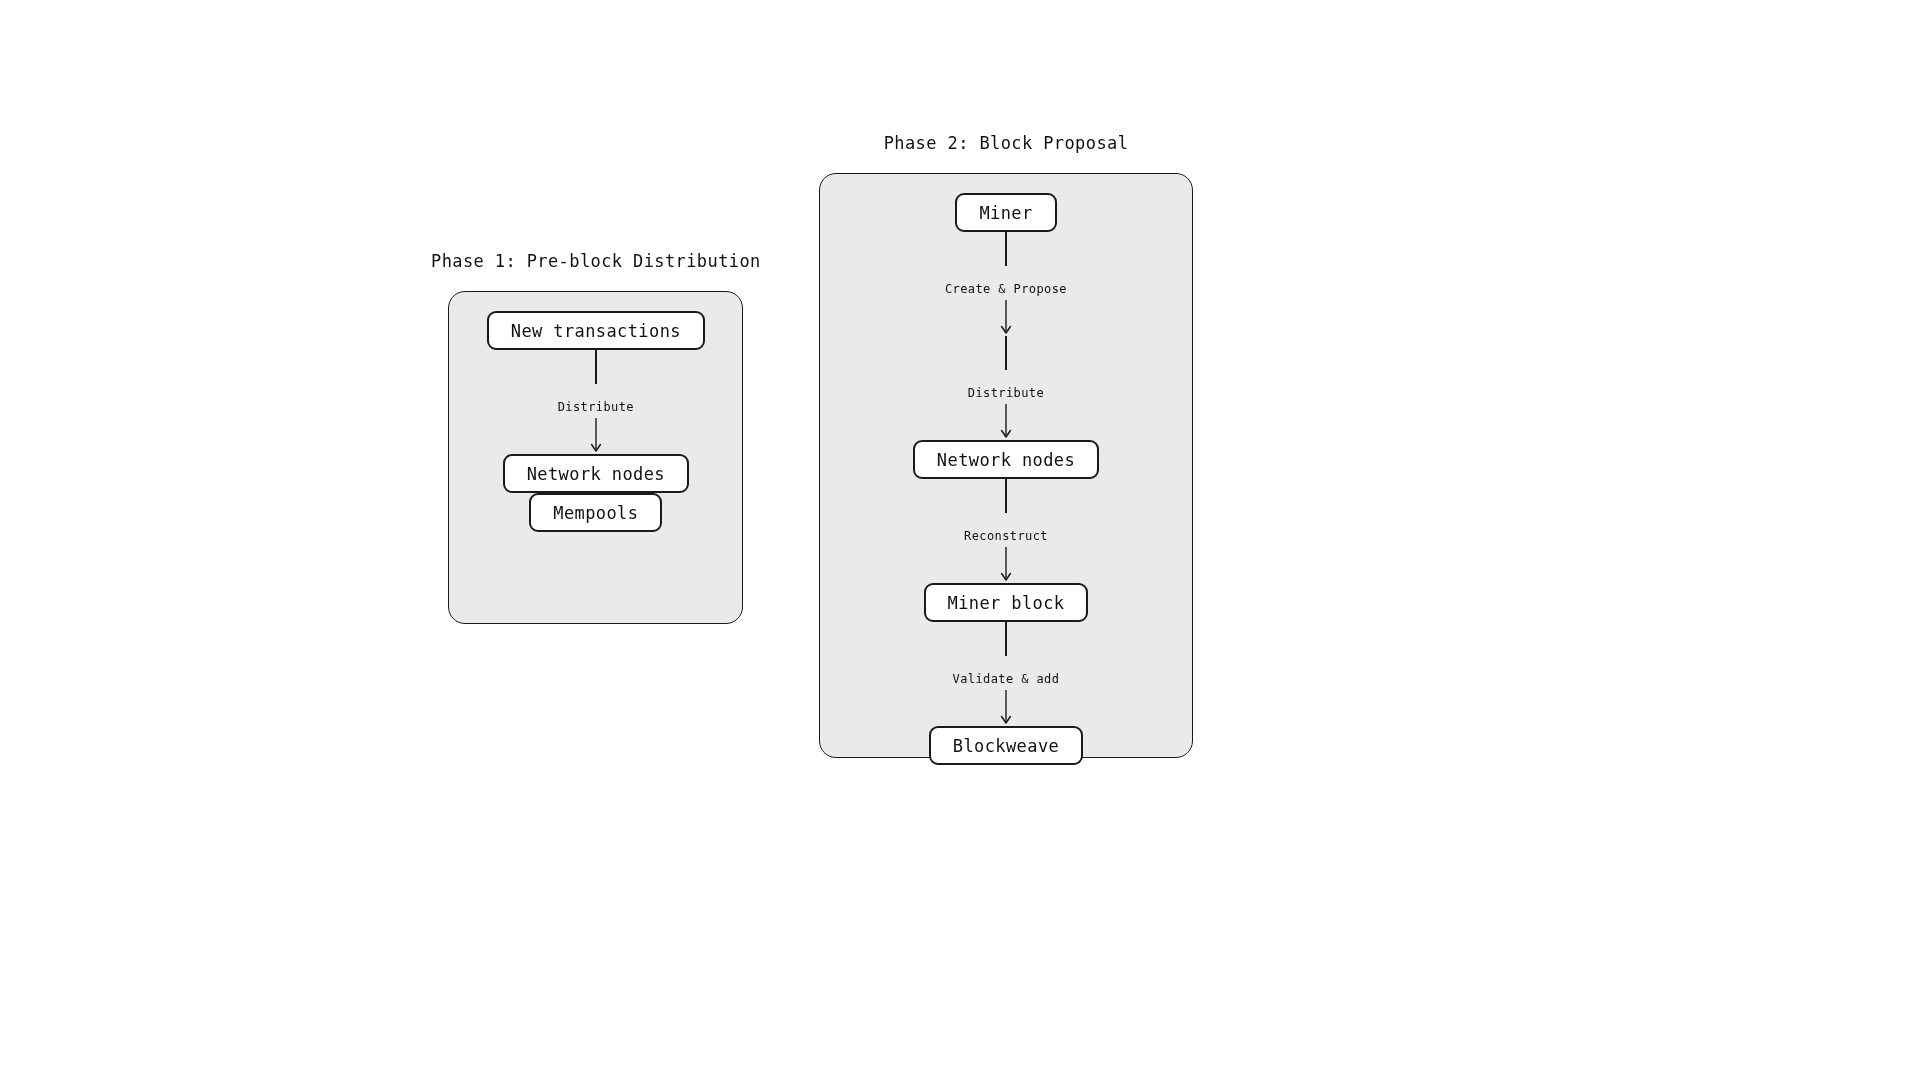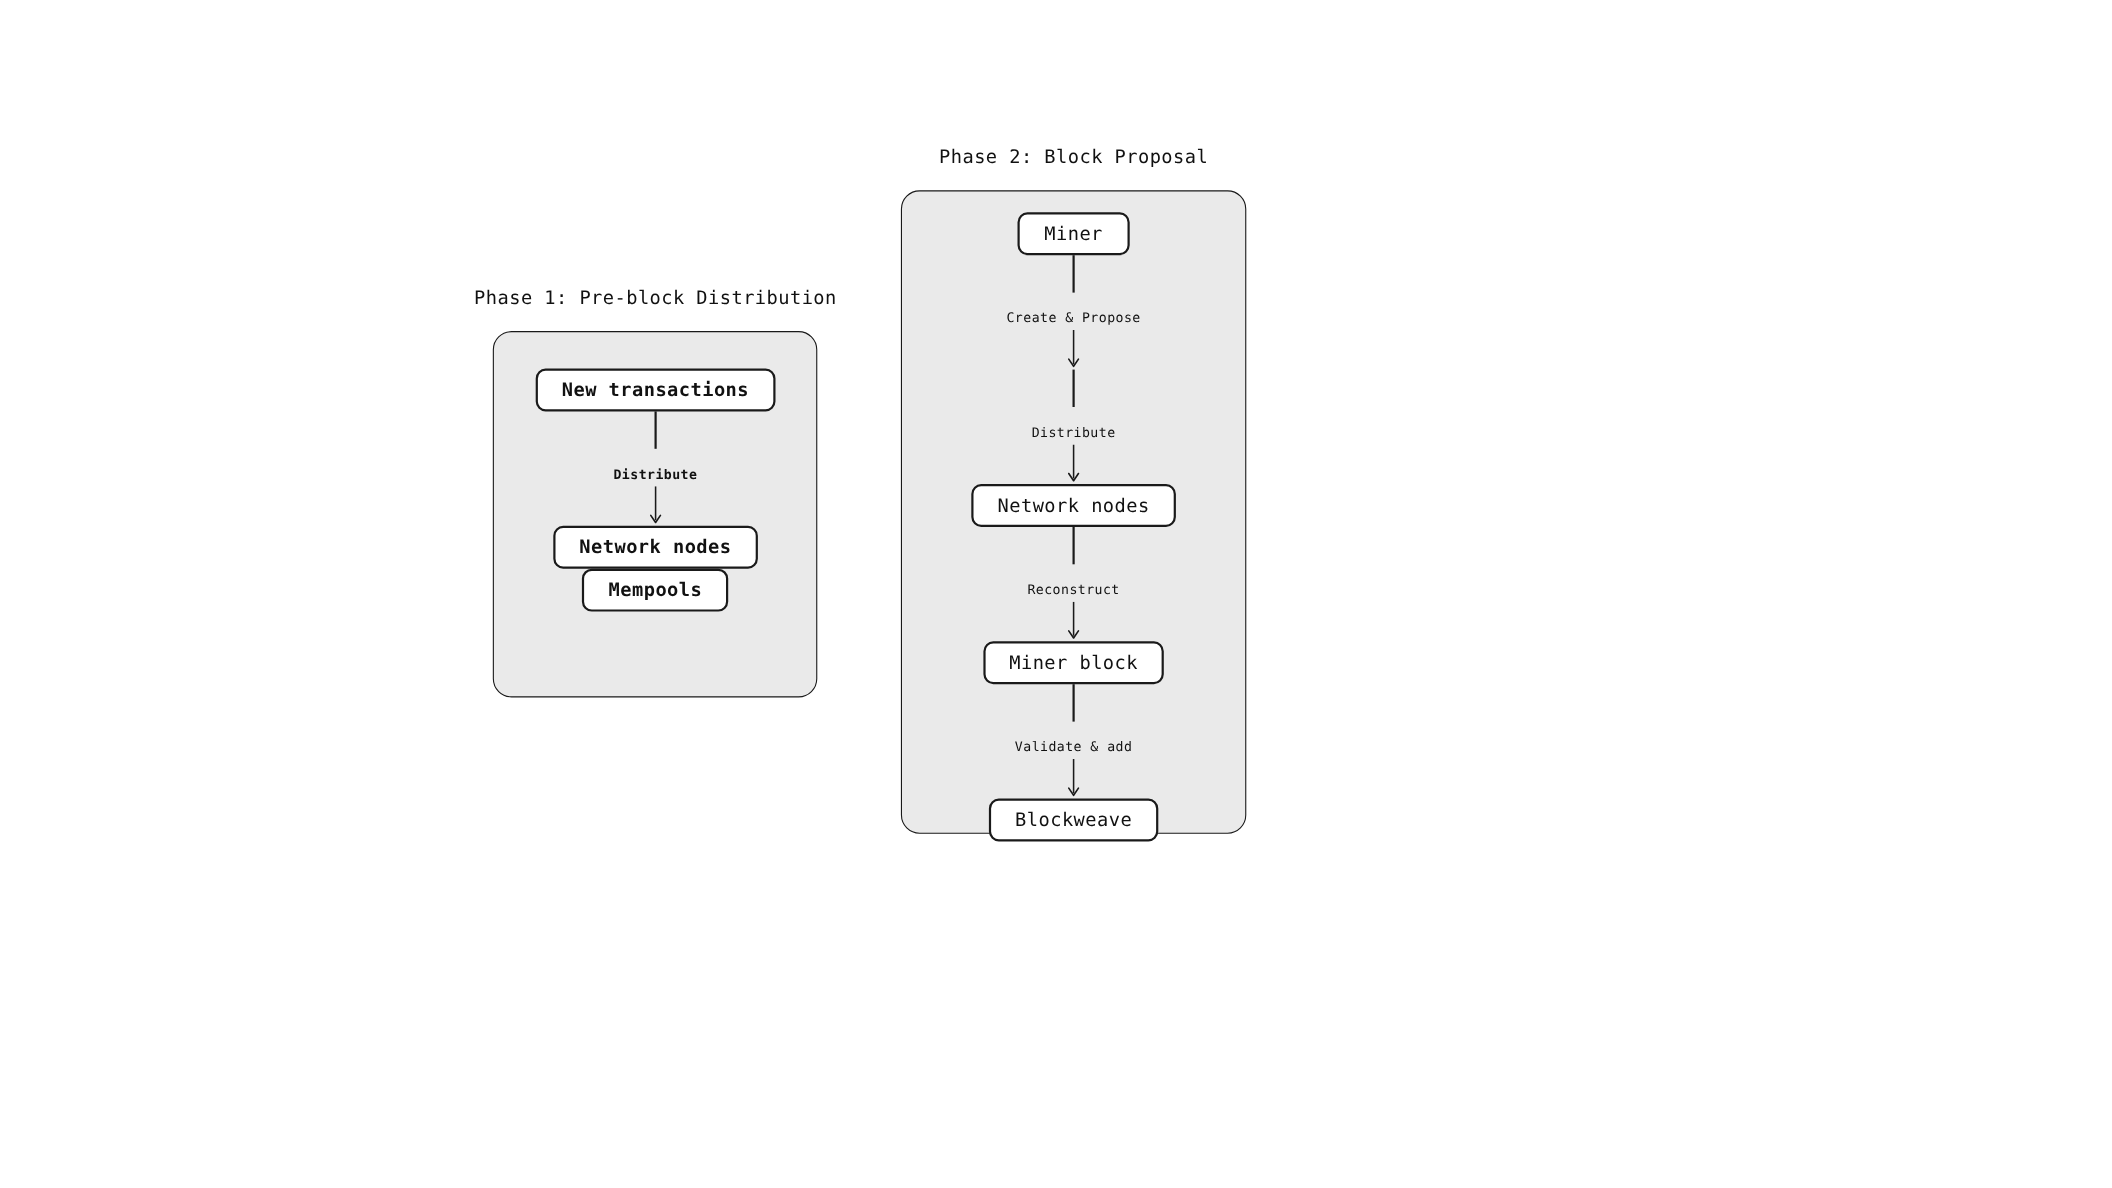--- a/index.html
+++ b/index.html
@@ -94,36 +94,35 @@
   }
   .edge-arrow {
     width: 14px;
     height: 36px;
     display: block;
   }
 
   
   #phase-1 {
     left: 431px;
-    top: 247px;
+    top: 237px;
   }
   #phase-1 .phase-box {
     width: 295px;
     height: 333px;
-    padding-top: 33px;
-    font-weight: bold;
+    padding-top: 19px;
   }
 
   
   #phase-2 {
     left: 819px;
     top: 119px;
   }
   #phase-2 .phase-box {
-    width: 314px;
+    width: 374px;
     height: 585px;
     padding-top: 19px;
   }
 </style>
 </head>
 <body>
 
 <div class="canvas">
 
   <div class="phase" id="phase-1">

